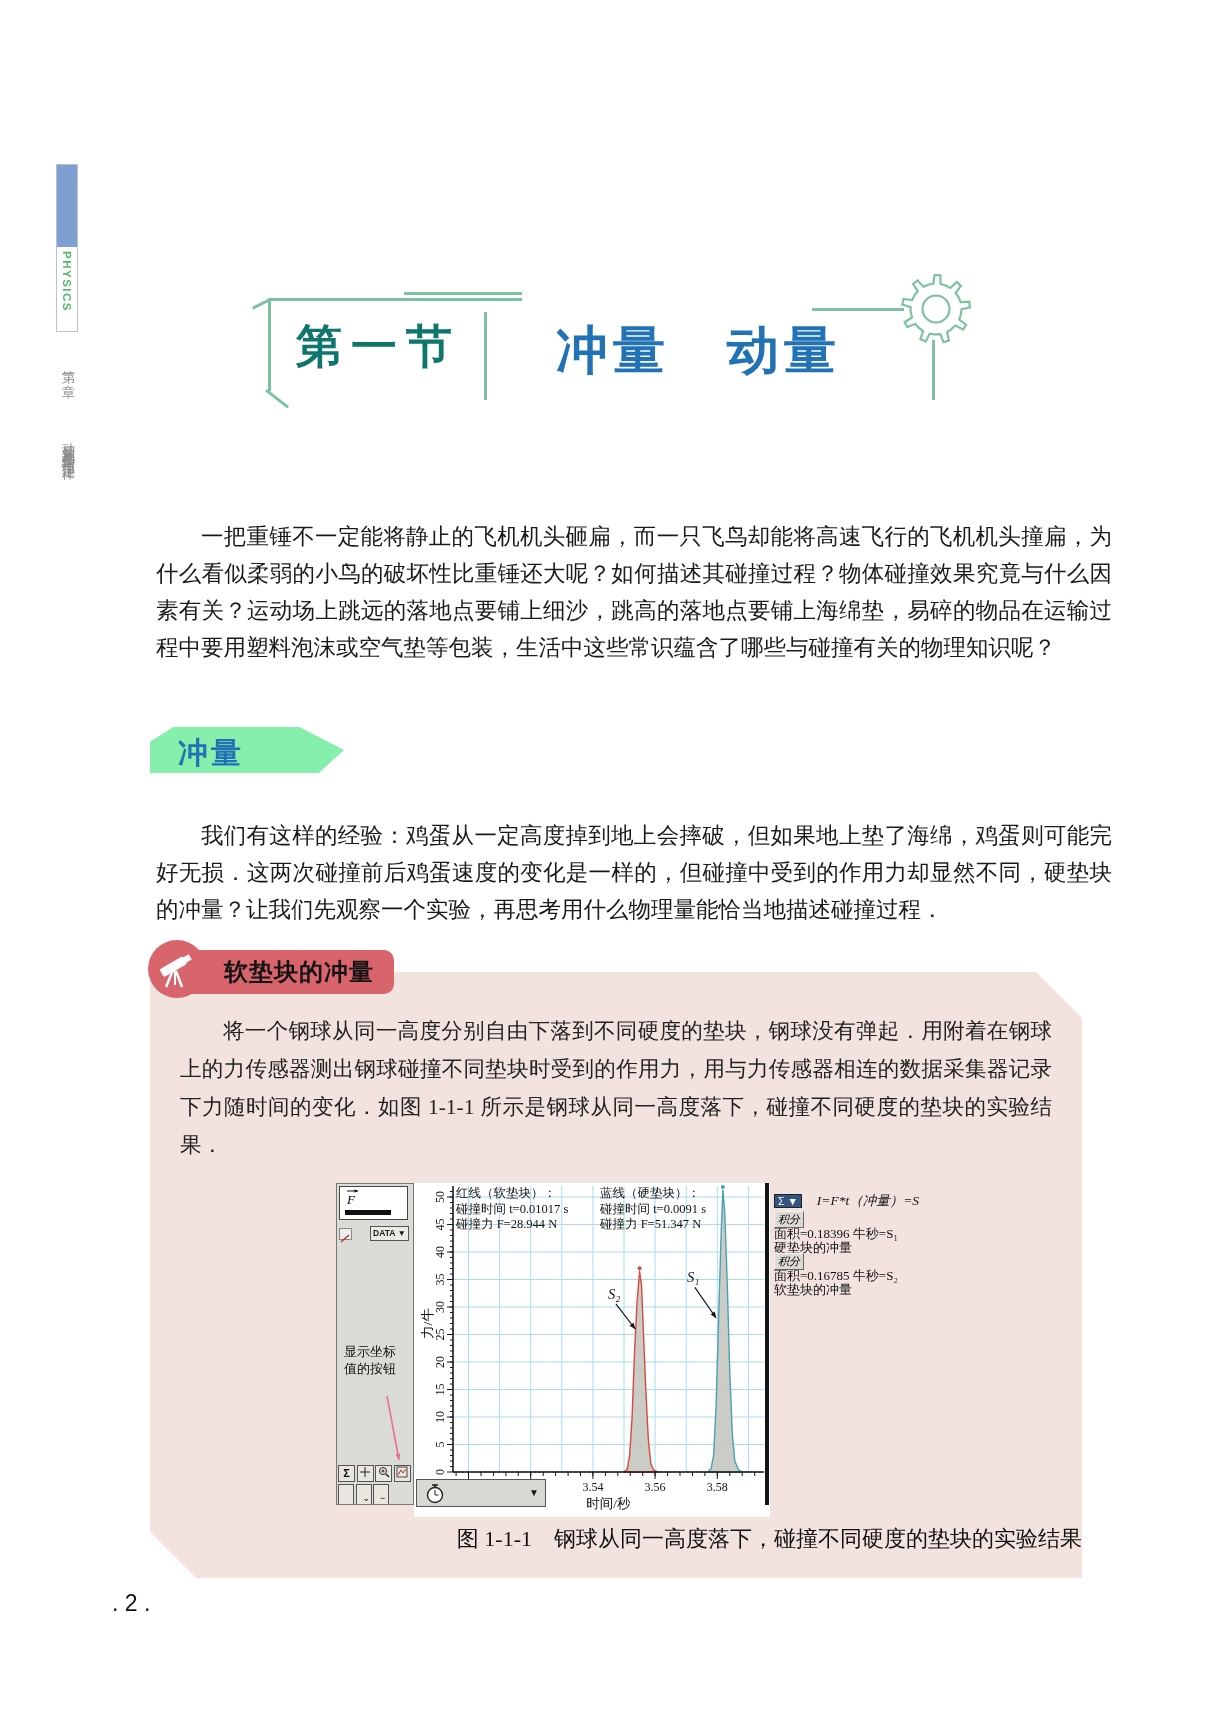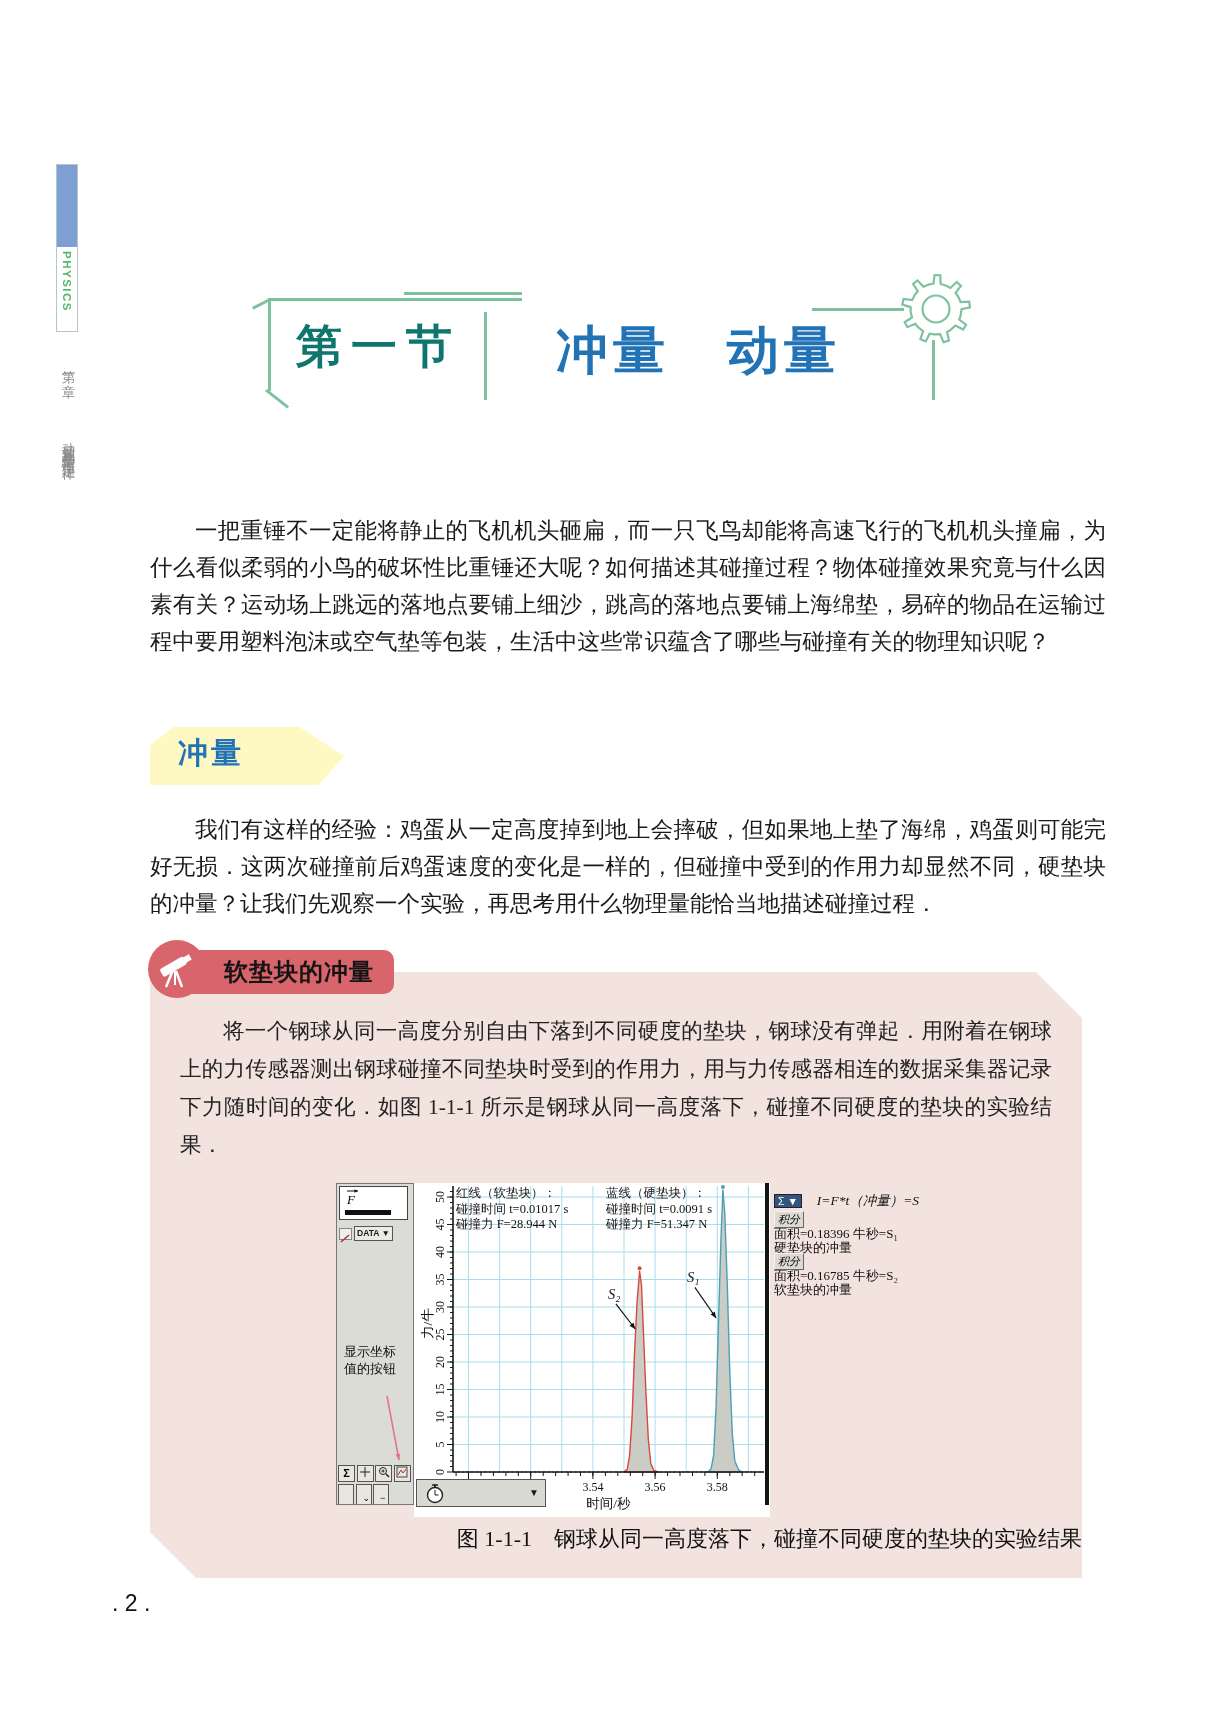--- a/index.html
+++ b/index.html
@@ -25,25 +25,25 @@
   #gh{left:812px;top:308px;width:92px;height:2.5px}
   #gv{left:932px;top:340px;width:2.5px;height:60px}
   #divider{left:484px;top:312px;width:3px;height:88px}
   .sec-label{position:absolute;left:296px;top:316px;font-family:"Liberation Sans",sans-serif;
              font-weight:bold;font-size:46px;color:#0f766e;letter-spacing:9px}
   .sec-title{position:absolute;left:556px;top:316px;font-family:"Liberation Sans",sans-serif;
              font-weight:bold;font-size:52px;color:#2173b6;letter-spacing:5px}
   .gear{position:absolute;left:899px;top:272px}
   
   .para{position:absolute;left:140px;width:956px;font-size:22.5px;line-height:37px;
-        text-align:justify;text-indent:2em;margin:10px}
+        text-align:justify;text-indent:2em;margin:16px}
   .para1{top:502px}
   .para2{top:801px}
   
-  .impulse-banner{position:absolute;left:150px;top:727px;width:194px;height:58px;background:#fef9c3;
+  .impulse-banner{position:absolute;left:150px;top:727px;width:194px;height:46px;background:#86efac;
                   clip-path:polygon(12% 0,77% 0,100% 50%,87% 100%,0 100%,0 32%)}
   .impulse-banner span{position:absolute;left:28px;top:6px;font-family:"Liberation Sans",sans-serif;
                        font-weight:bold;font-size:30px;color:#2173b6;letter-spacing:3px}
   
   .obs-box{position:absolute;left:150px;top:972px;width:932px;height:606px;background:#f3e3df;
            clip-path:polygon(0 0,calc(100% - 46px) 0,100% 46px,100% 100%,46px 100%,0 calc(100% - 46px))}
   .obs-text{position:absolute;left:30px;top:40px;width:872px;font-size:21.5px;line-height:38px;
             text-indent:2em;text-align:justify;margin:0;color:#222}
   .obs-badge{position:absolute;left:148px;top:940px;width:250px;height:60px;z-index:5}
   .obs-pill{position:absolute;left:28px;top:10px;width:218px;height:44px;background:#d8656c;border-radius:10px}
@@ -51,37 +51,37 @@
   .obs-label{position:absolute;left:76px;top:16px;font-family:"Liberation Sans",sans-serif;
              font-weight:bold;font-size:24px;color:#141414;letter-spacing:1px}
   .fig-caption{position:absolute;left:0;top:552px;width:100%;text-align:right;font-size:22px;color:#111}
   .page-num{position:absolute;left:112px;top:1590px;font-family:"Liberation Sans",sans-serif;font-size:23px;color:#111}
   
   .chart{position:absolute;left:186px;top:211px;width:646px;height:334px;font-family:"Liberation Sans",sans-serif}
   .chart-left-panel{position:absolute;left:0;top:0;width:78px;height:322px;background:#dcdcd6;
                     border:1.5px solid #777;box-sizing:border-box;overflow:hidden}
   .f-box{position:absolute;left:2px;top:2px;width:69px;height:34px;background:#fff;border:1.5px solid #444;box-sizing:border-box}
   .f-bar{position:absolute;left:5px;top:23px;width:46px;height:5px;background:#111}
-  .data-row{position:absolute;left:2px;top:42px;display:flex;gap:2px;align-items:center}
+  .data-row{position:absolute;left:2px;top:42px;display:flex;gap:18px;align-items:center}
   .mini-icon{width:13px;height:12px;background:#eee;border:1px solid #888;box-sizing:border-box}
   .data-btn{font-size:8.5px;font-weight:bold;border:1px solid #555;background:#eceae4;padding:0 2px;
             height:13px;line-height:12px;white-space:nowrap}
   .coord-note{position:absolute;left:7px;top:160px;width:54px;font-family:"Liberation Serif",serif;
               font-size:13px;line-height:16.5px;color:#111}
   .pink-arrow{position:absolute;left:0;top:0;pointer-events:none}
   .panel-toolbar{position:absolute;left:1px;top:281px;display:flex;gap:1.5px}
   .tb-btn{width:17px;height:17px;background:#e8e6df;border:1.5px solid #555;box-sizing:border-box;
           font-size:11px;line-height:13px;text-align:center;padding:0;font-weight:bold}
   .panel-toolbar2{position:absolute;left:1px;top:300px;display:flex;gap:1.5px}
   .tb-stub{width:16px;height:28px;background:#e8e6df;border:1.5px solid #555;box-sizing:border-box;font-size:9px;text-align:center}
   .chart-plot-wrap{position:absolute;left:78px;top:0;width:356px;height:334px;background:#fff}
   .plot-right-border{position:absolute;left:351px;top:0;width:3.5px;height:322px;background:#141414}
   .legend{position:absolute;top:3px;font-family:"Liberation Serif",serif;font-size:12.5px;
           line-height:15.5px;color:#111;white-space:nowrap}
-  .legend-red{left:42px}.legend-blue{left:192px}
+  .legend-red{left:42px}.legend-blue{left:186px}
   .timer-box{position:absolute;left:2px;top:296px;width:130px;height:28px;background:#d9d9d3;
              border:1.5px solid #555;box-sizing:border-box;z-index:3}
   .timer-box .tri{position:absolute;right:6px;top:7px;font-size:10px}
   .timer-box svg{position:absolute;left:6px;top:1px}
   .grid{stroke:#aadded;stroke-width:1}
   .zero{stroke:#2f9ab0;stroke-width:1.3;stroke-dasharray:2 2.5}
   .axis{stroke:#161616;stroke-width:1.6}
   .tick{stroke:#161616;stroke-width:1}
   .tlab{font-size:12px;font-family:"Liberation Serif",serif;fill:#111}
   .alab{font-size:13.5px;font-family:"Liberation Serif",serif;fill:#111}

